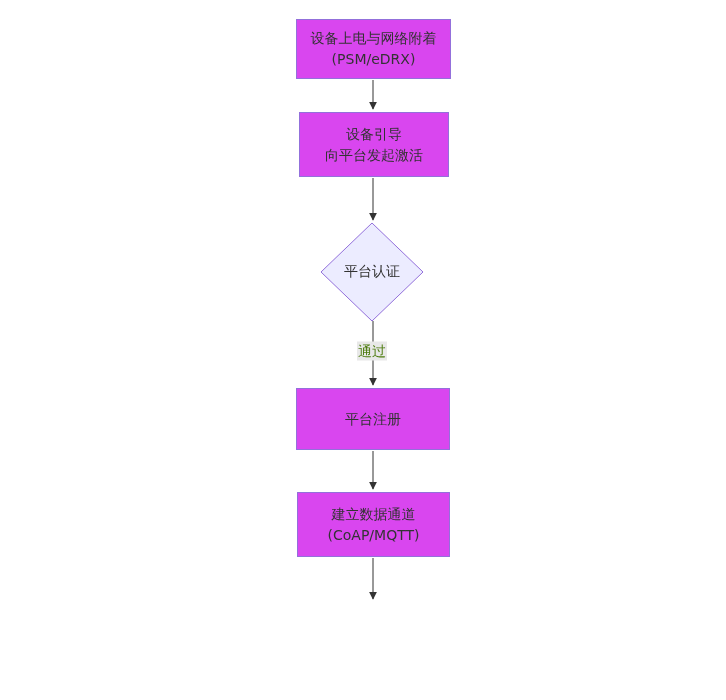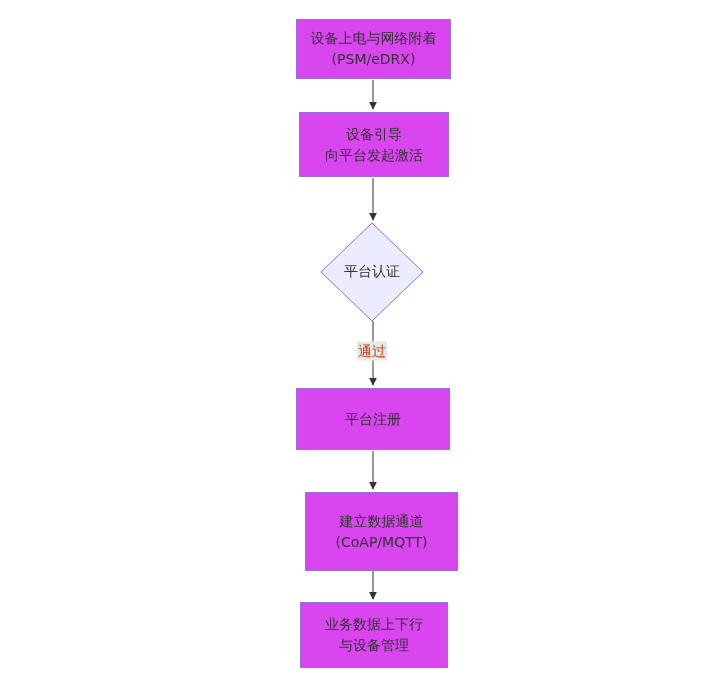--- a/index.html
+++ b/index.html
@@ -41,31 +41,31 @@
     position: absolute;
     color: #333333;
     font-size: 14px;
     white-space: nowrap;
     transform: translate(-50%, -50%);
   }
   .edge-label {
     position: absolute;
     transform: translate(-50%, -50%);
     background: #e8e8e8;
-    color: #c2410c;
+    color: #4d7c0f;
     font-size: 14px;
     line-height: 19px;
     padding: 0 1px;
     white-space: nowrap;
   }
   
   #node-power    { left: 296px; top: 19px;  width: 155px; height: 60px; }
   #node-boot     { left: 299px; top: 112px; width: 150px; height: 65px; }
   #node-register { left: 296px; top: 388px; width: 154px; height: 62px; gap: 17px; }
-  #node-channel  { left: 297px; top: 492px; width: 153px; height: 79px; margin-left: 8px; }
+  #node-channel  { left: 297px; top: 492px; width: 153px; height: 65px; }
   #node-business { left: 300px; top: 602px; width: 148px; height: 66px; }
   #diamond-auth-label { left: 372px; top: 272px; }
   #edge-label-pass    { left: 372px; top: 351px; }
 </style>
 </head>
 <body>
 
 <div class="canvas">
 
   <svg class="edges-layer" viewBox="0 0 726 700">
@@ -100,18 +100,14 @@
 
   <div class="node" id="node-register">
     <span class="node-line">平台注册</span>
   </div>
 
   <div class="node" id="node-channel">
     <span class="node-line">建立数据通道</span>
     <span class="node-line">(CoAP/MQTT)</span>
   </div>
 
-  <div class="node" id="node-business">
-    <span class="node-line">业务数据上下行</span>
-    <span class="node-line">与设备管理</span>
-  </div>
 
 </div>
 
 </body></html>

